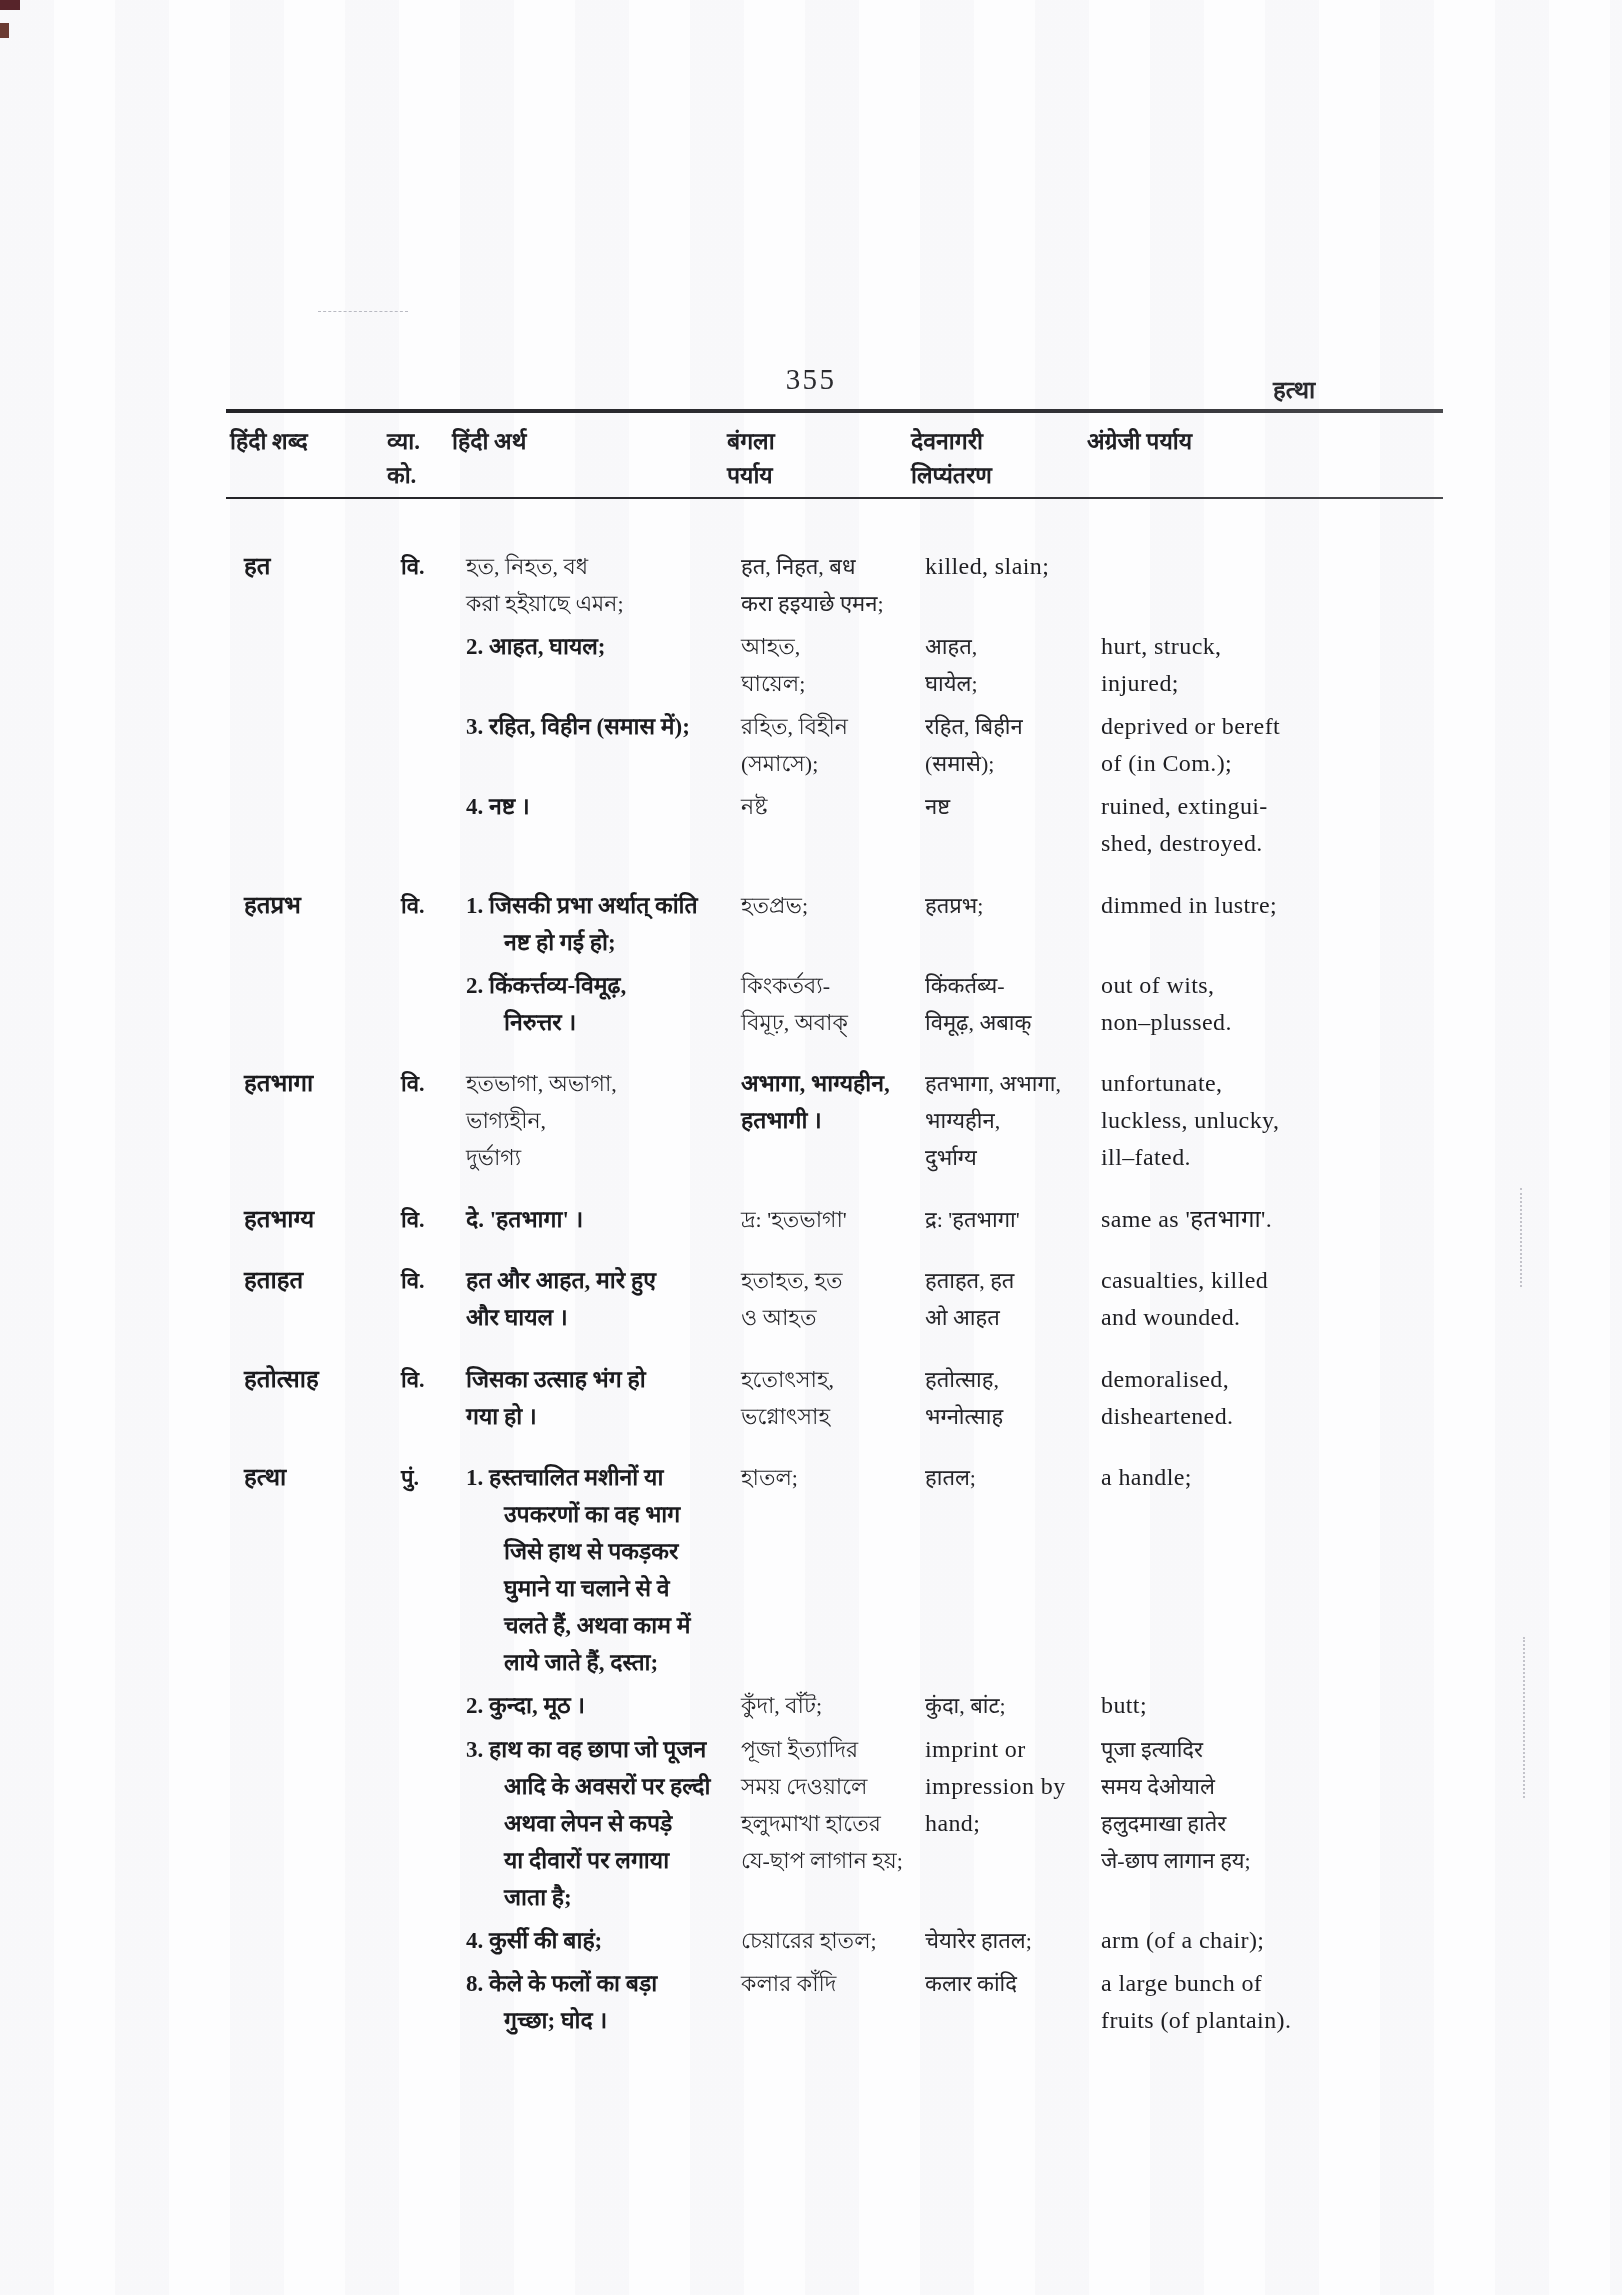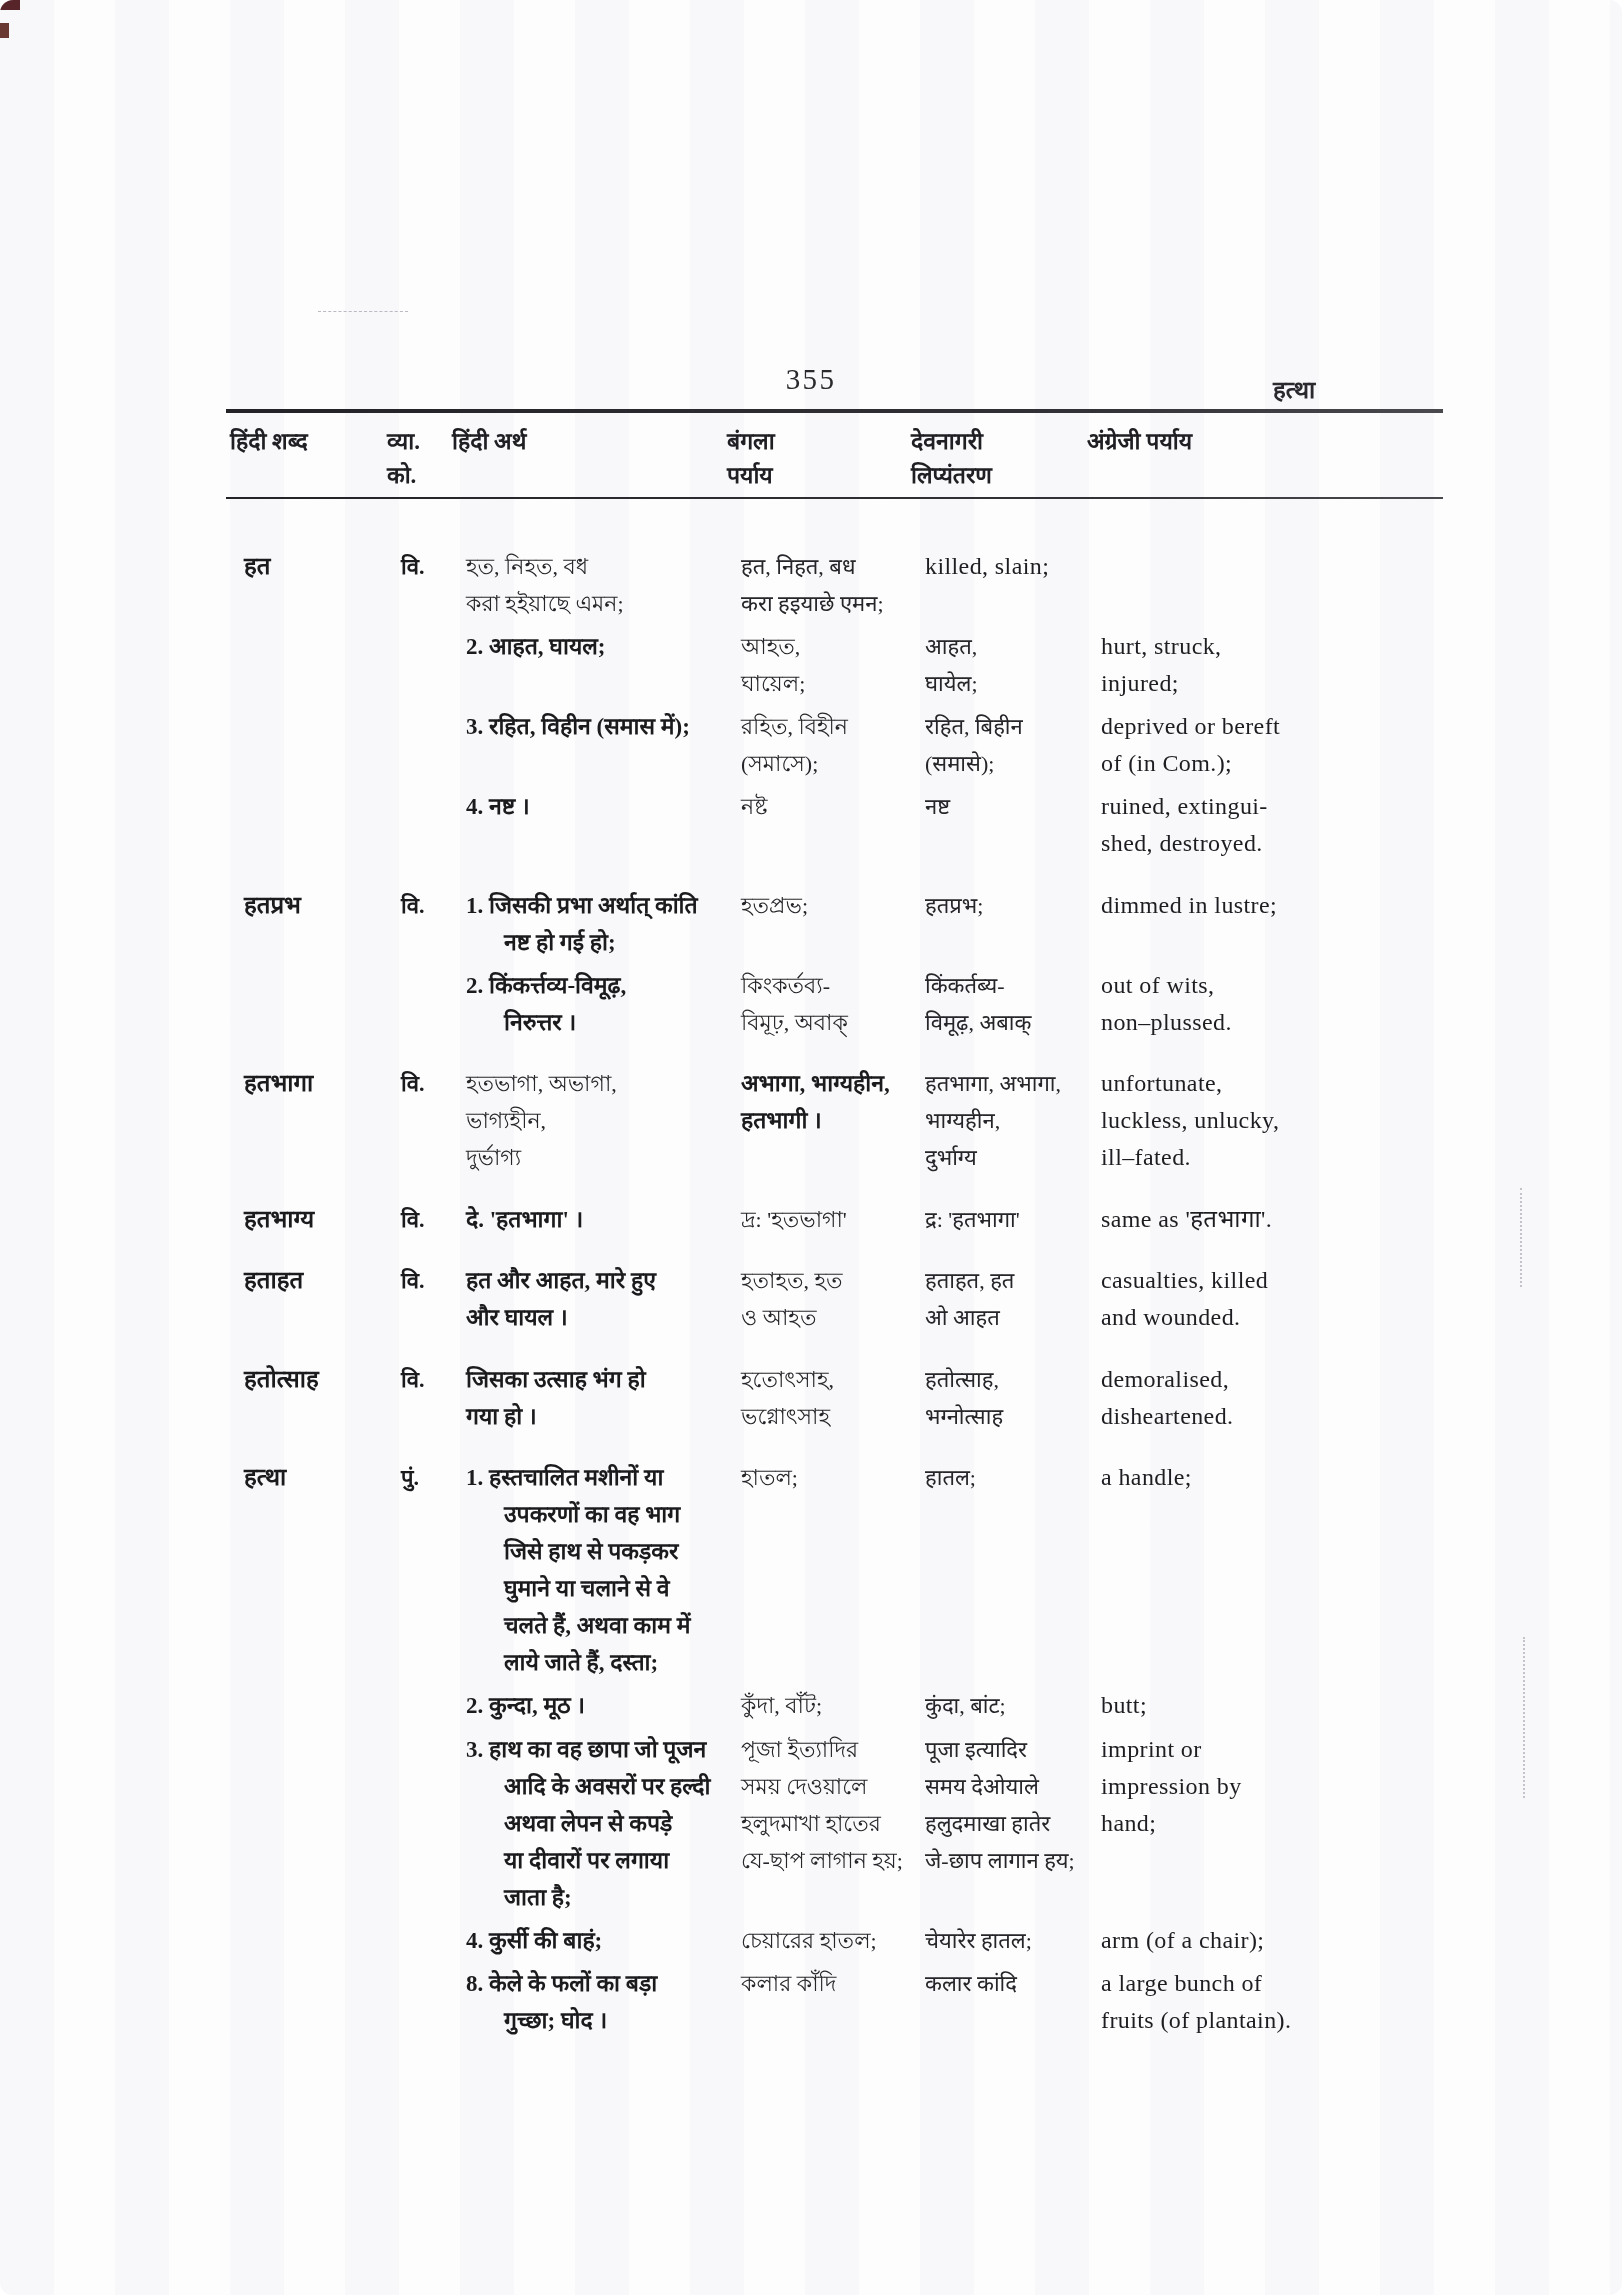--- a/index.html
+++ b/index.html
@@ -7,21 +7,20 @@
     position:relative;
     width:1622px;height:2295px;
     background:
       repeating-linear-gradient(90deg,
         rgba(244,244,247,.55) 0px, rgba(244,244,247,.55) 54px,
         rgba(255,255,255,0) 54px, rgba(255,255,255,0) 115px),
       #fdfdfe;
     font-family:"Liberation Serif","DejaVu Serif",serif;
     color:#1d1d20;
     overflow:hidden;
-    border-radius:13px;
   }
   .corner-mark-a{position:absolute;left:0;top:0;width:20px;height:10px;background:#57242a;}
   .corner-mark-b{position:absolute;left:0;top:23px;width:9.2px;height:15.3px;background:#6a3a32;}
   .artifact-dash{position:absolute;left:318px;top:311px;width:90px;border-top:1.5px dashed #b9bac2;}
   .page-number{position:absolute;left:765px;top:363px;width:92px;text-align:center;
     font-size:29px;letter-spacing:2.3px;color:#2a2a2e;}
   .running-head{position:absolute;left:1273px;top:372px;font-size:24px;font-weight:700;color:#2a2a2e;
     filter:blur(0.3px);}
   .rule{position:absolute;left:226px;width:1217px;background:linear-gradient(90deg,#232327,#323236 70%,#4a4a4e);}
   .rule-top{top:409px;height:3.8px;}
@@ -343,31 +342,31 @@
             <span class="ln">अथवा लेपन से कपड़े</span>
             <span class="ln">या दीवारों पर लगाया</span>
             <span class="ln">जाता है;</span>
           </div>
           <div class="c bn">
             <span class="ln">পূজা ইত্যাদির</span>
             <span class="ln">সময় দেওয়ালে</span>
             <span class="ln">হলুদমাখা হাতের</span>
             <span class="ln">যে-ছাপ লাগান হয়;</span>
           </div>
+          <div class="c en">
+            <span class="ln">imprint or</span>
+            <span class="ln">impression by</span>
+            <span class="ln">hand;</span>
+          </div>
           <div class="c dv">
             <span class="ln">पूजा इत्यादिर</span>
             <span class="ln">समय देओयाले</span>
             <span class="ln">हलुदमाखा हातेर</span>
             <span class="ln">जे-छाप लागान हय;</span>
           </div>
-          <div class="c en">
-            <span class="ln">imprint or</span>
-            <span class="ln">impression by</span>
-            <span class="ln">hand;</span>
-          </div>
         </div>
         <div class="sense num">
           <div class="c hi">
             <span class="ln">4. कुर्सी की बाहं;</span>
           </div>
           <div class="c bn">
             <span class="ln">চেয়ারের হাতল;</span>
           </div>
           <div class="c dv">
             <span class="ln">चेयारेर हातल;</span>

